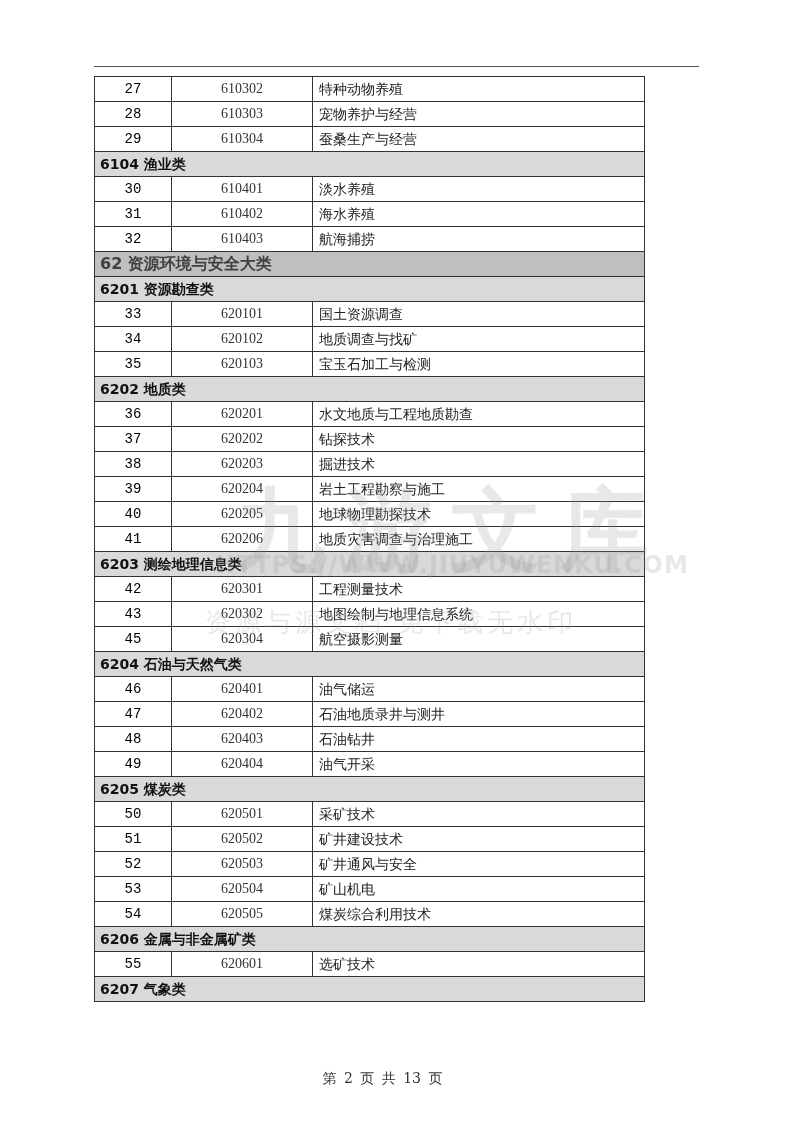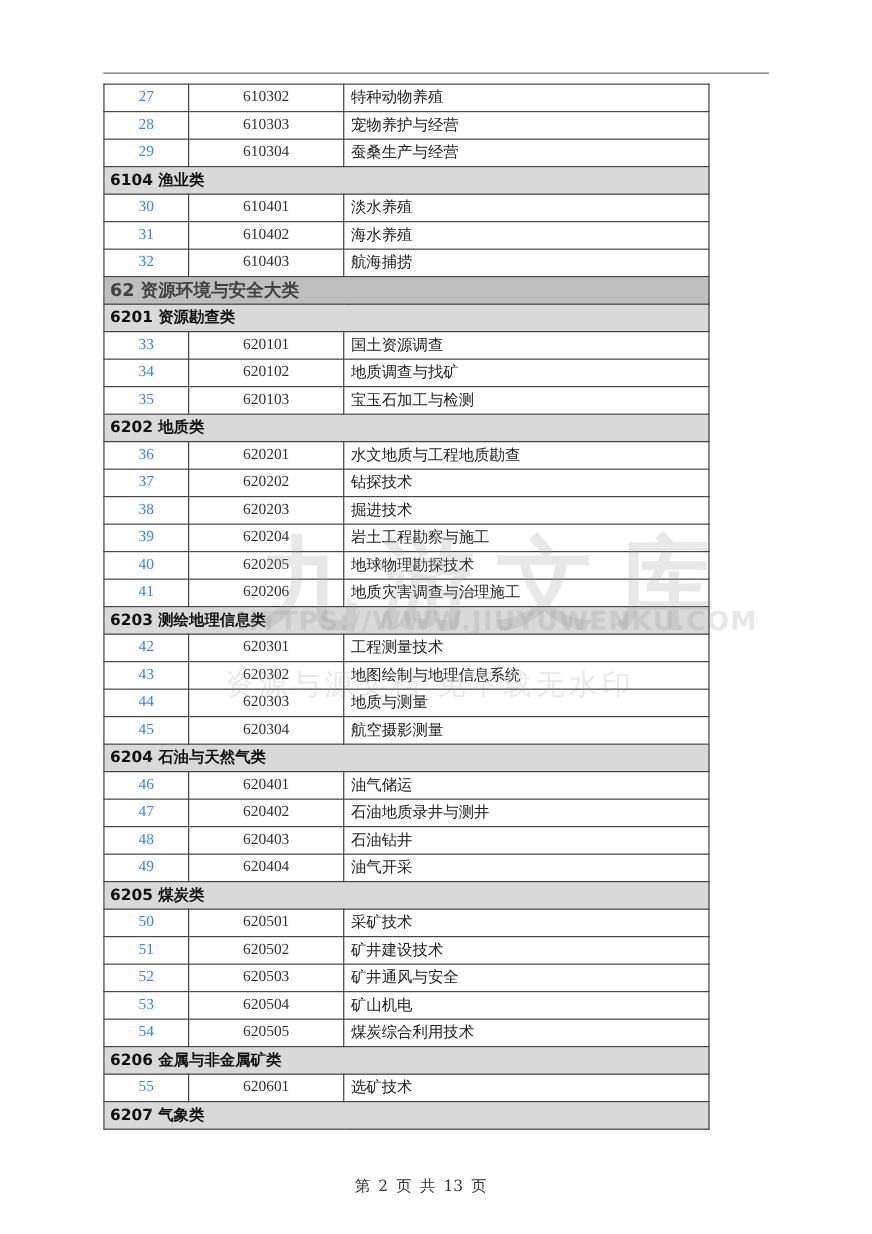--- a/index.html
+++ b/index.html
@@ -5,21 +5,21 @@
   html, body { margin: 0; padding: 0; background: #ffffff; }
   body { width: 793px; height: 1122px; position: relative; overflow: hidden;
          font-family: "DejaVu Serif", "Liberation Serif", serif; color: #222; }
   .header-rule { position: absolute; left: 94px; top: 66px; width: 605px; height: 0;
                  border-top: 1.5px solid #555; }
   table.catalog { position: absolute; left: 94px; top: 76px; width: 551px;
                   border-collapse: collapse; table-layout: fixed; }
   table.catalog td { border: 1px solid #333; height: 24.5px; padding: 0; font-size: 14px;
                      line-height: 24px; box-sizing: border-box; }
   table.catalog { border: 1.5px solid #555; }
-  td.num { width: 77px; text-align: center; font-family: Liberation Serif, serif; font-size: 14.5px; color: #3b82f6; }
+  td.num { width: 77px; text-align: center; font-family: Liberation Mono, monospace; font-size: 14.5px; color: #000000; }
   td.code { width: 141px; text-align: center; font-family: "Liberation Serif", serif; font-size: 14.5px; color: #333; }
   td.name { padding-left: 6px !important; font-family: "DejaVu Sans", sans-serif; font-size: 14px; color: #222; }
   tr.cat td { background: #d9d9d9; font-family: "DejaVu Sans", sans-serif; font-weight: bold;
               font-size: 14px; padding-left: 5px; color: #111; }
   tr.major td { background: #bfbfbf; font-family: "DejaVu Sans", sans-serif; font-weight: bold;
                 font-size: 16px; padding-left: 5px; color: #404040; }
   .watermark { position: absolute; left: 0; top: 0; width: 793px; height: 1122px; pointer-events: none; }
   .wm-big { position: absolute; left: 235px; top: 470px; font-family: "DejaVu Sans", sans-serif;
             font-size: 90px; font-weight: bold; color: rgba(150,150,150,0.22); letter-spacing: 18px; }
   .wm-url { position: absolute; left: 215px; top: 551px; font-family: "DejaVu Sans", sans-serif;
@@ -130,25 +130,20 @@
         <td class="num">42</td>
         <td class="code">620301</td>
         <td class="name">工程测量技术</td>
       </tr>
       <tr>
         <td class="num">43</td>
         <td class="code">620302</td>
         <td class="name">地图绘制与地理信息系统</td>
       </tr>
       <tr>
-        <td class="num">44</td>
-        <td class="code">620303</td>
-        <td class="name">地质与测量</td>
-      </tr>
-      <tr>
         <td class="num">45</td>
         <td class="code">620304</td>
         <td class="name">航空摄影测量</td>
       </tr>
       <tr class="cat">
         <td colspan="3">6204 石油与天然气类</td>
       </tr>
       <tr>
         <td class="num">46</td>
         <td class="code">620401</td>

